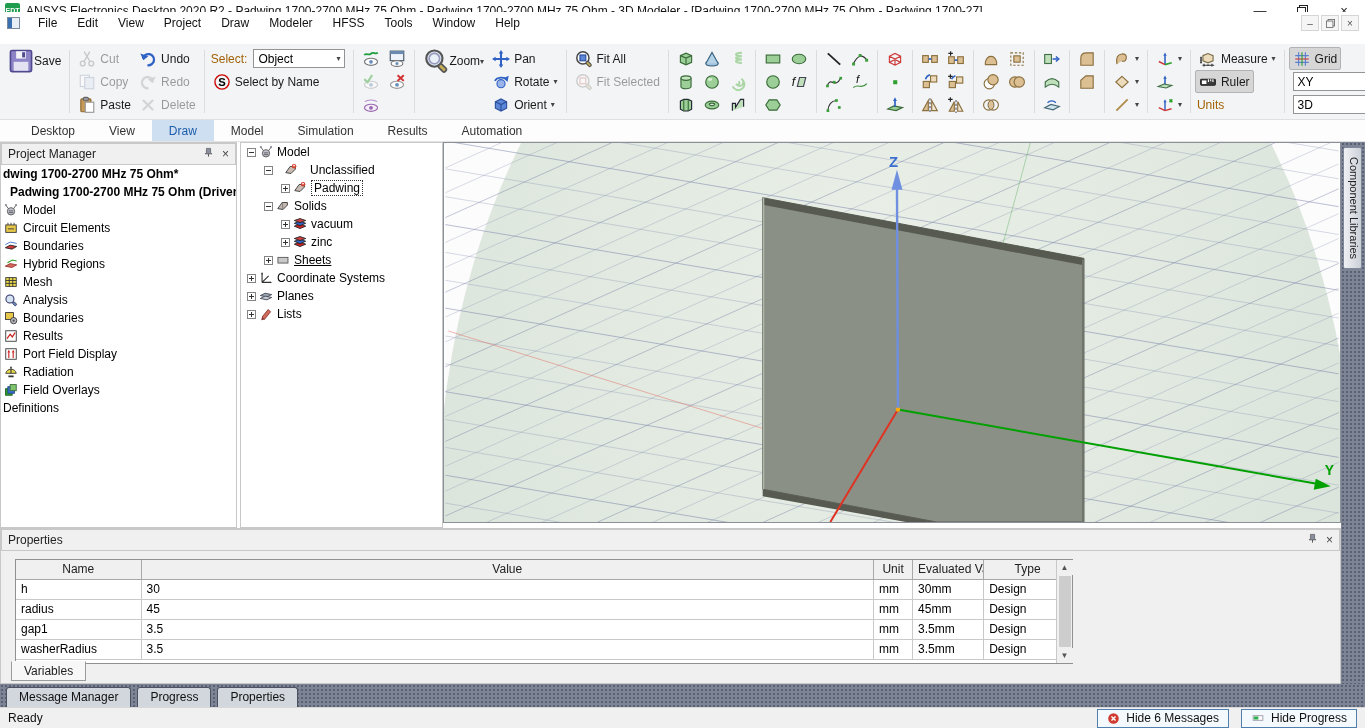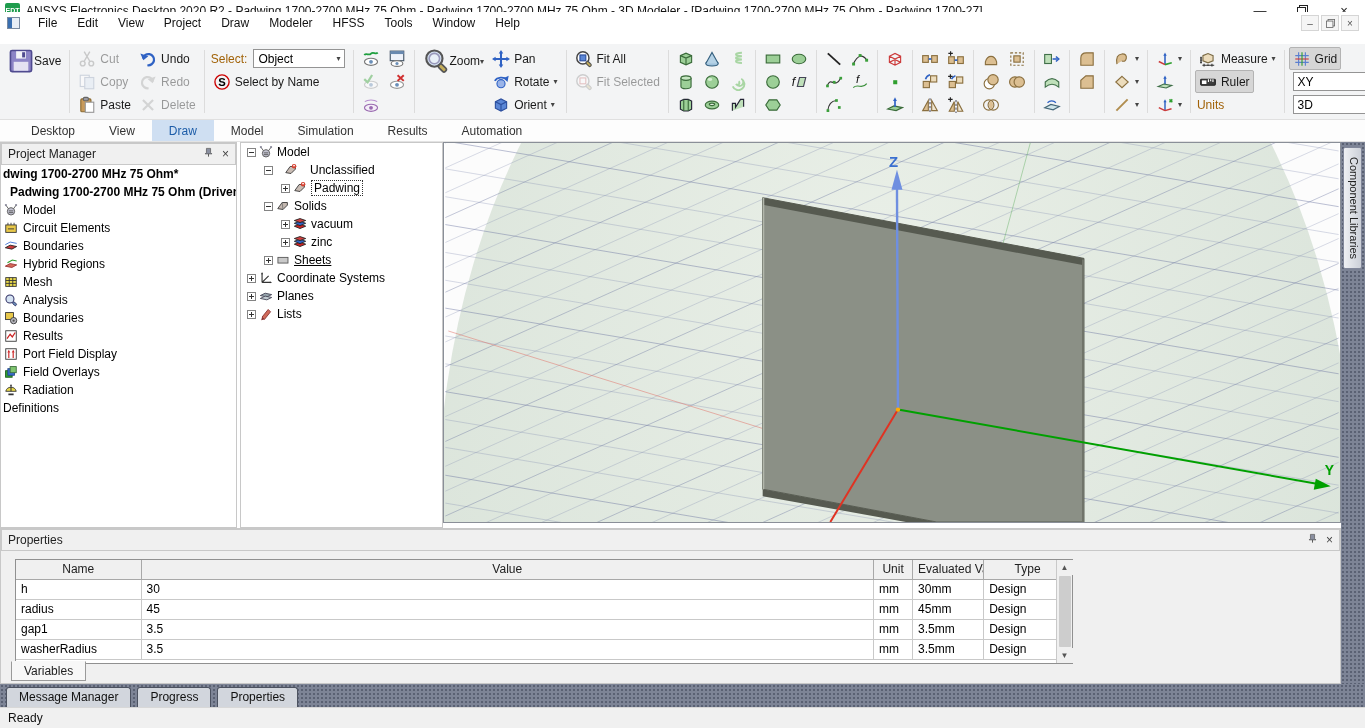--- a/index.html
+++ b/index.html
@@ -978,37 +978,37 @@
               <rect x="2" y="2" width="12" height="12" fill="#fff" stroke="#333"></rect>
               <path d="M5.5 12.5 V6 M10.5 12.5 V6" stroke="#cc2222" stroke-width="1.3"></path>
               <path d="M5.5 3 L3.9 6.4 L7.1 6.4 Z M10.5 3 L8.9 6.4 L12.1 6.4 Z" fill="#cc2222"></path>
             </svg>
           </span>
           <span>Port Field Display</span>
         </div>
         <div class="tree-row" style="padding-left: 3px;">
           <span class="icon" style="margin-right: 5px;">
             <svg width="14" height="14" viewBox="0 0 16 16">
-              <rect x="1.8" y="6.5" width="7.5" height="7.5" fill="#2f9f2f" stroke="#1a5a1a"></rect>
-              <rect x="4.4" y="4.2" width="7.5" height="7.5" fill="#3a6fd4" stroke="#224488"></rect>
-              <rect x="7" y="1.8" width="7" height="7" fill="#7fc46f" stroke="#3a6b3a"></rect>
-            </svg>
-          </span>
-          <span>Field Overlays</span>
-        </div>
-        <div class="tree-row" style="padding-left: 3px;">
-          <span class="icon" style="margin-right: 5px;">
-            <svg width="14" height="14" viewBox="0 0 16 16">
               <path d="M2 9.5 A6.2 6.2 0 0 1 14 9.5 Z" fill="#e8d84a" stroke="#333"></path>
               <path d="M8 9.5 L8 3" stroke="#333" stroke-width="1.2"></path>
               <circle cx="8" cy="2.6" r="1" fill="#333"></circle>
               <rect x="5" y="12" width="6" height="2" fill="#333"></rect>
             </svg>
           </span>
           <span>Radiation</span>
+        </div>
+        <div class="tree-row" style="padding-left: 3px;">
+          <span class="icon" style="margin-right: 5px;">
+            <svg width="14" height="14" viewBox="0 0 16 16">
+              <rect x="1.8" y="6.5" width="7.5" height="7.5" fill="#2f9f2f" stroke="#1a5a1a"></rect>
+              <rect x="4.4" y="4.2" width="7.5" height="7.5" fill="#3a6fd4" stroke="#224488"></rect>
+              <rect x="7" y="1.8" width="7" height="7" fill="#7fc46f" stroke="#3a6b3a"></rect>
+            </svg>
+          </span>
+          <span>Field Overlays</span>
         </div>
         <div class="tree-row" style="padding-left: 2px;">
           <span>Definitions</span>
         </div>
       </div>
   </div>
 
   <div id="model-tree" class="abs">
       <div class="tree-row" style="padding-left: 6px;">
         <span class="exp">
@@ -1317,15 +1317,35 @@
   </div>
 
   <div id="bottomtabs" class="abs dock">
       <div class="btab">Message Manager</div>
       <div class="btab">Progress</div>
       <div class="btab">Properties</div>
     </div>
 
   <div id="statusbar" class="abs">
     <span>Ready</span>
+    <div class="sbtns">
+      <div class="sbtn">
+        <span class="icon">
+            <svg width="13" height="13" viewBox="0 0 16 16">
+              <circle cx="8" cy="8" r="6.5" fill="#d03c2f"></circle>
+              <path d="M5.5 5.5 L10.5 10.5 M10.5 5.5 L5.5 10.5" stroke="#fff" stroke-width="1.8"></path>
+            </svg>
+          </span>
+        <span>Hide 6 Messages</span>
+      </div>
+      <div class="sbtn">
+        <span class="icon">
+            <svg width="14" height="12" viewBox="0 0 16 16">
+              <rect x="1.5" y="5" width="13" height="6" fill="#fff" stroke="#889"></rect>
+              <rect x="2.5" y="6" width="6" height="4" fill="#2fae4f"></rect>
+            </svg>
+          </span>
+        <span>Hide Progress</span>
+      </div>
+    </div>
   </div>
 
 </div>
 
 </body></html>

